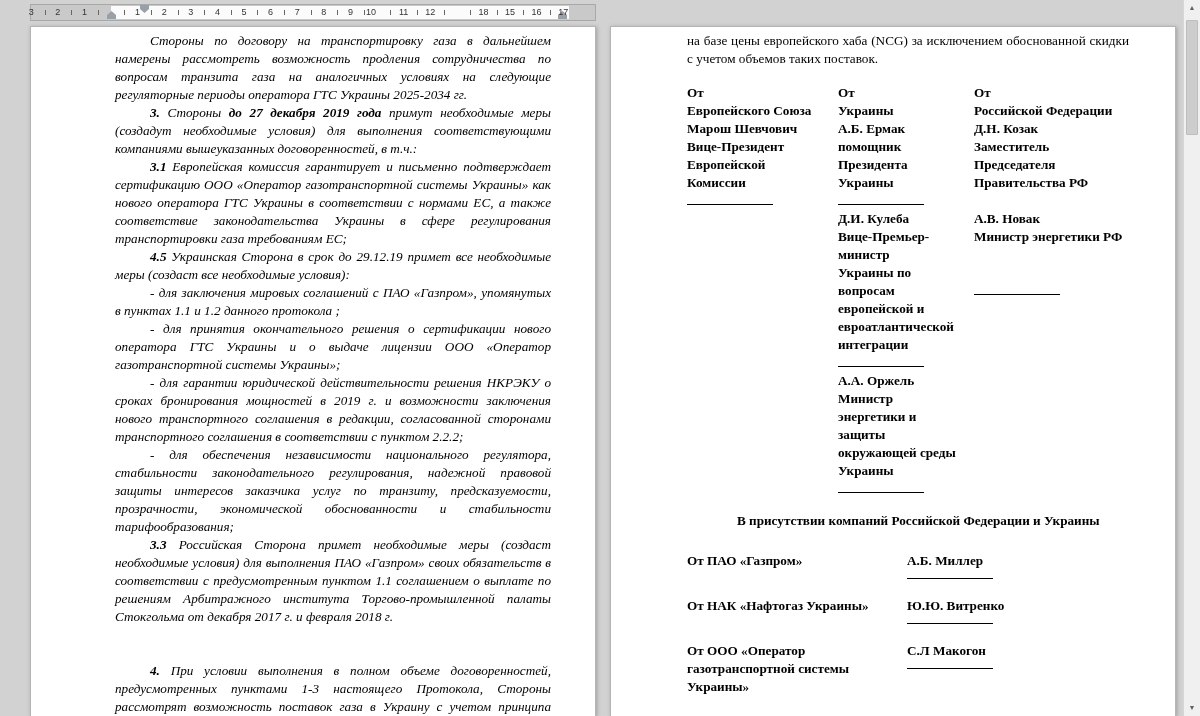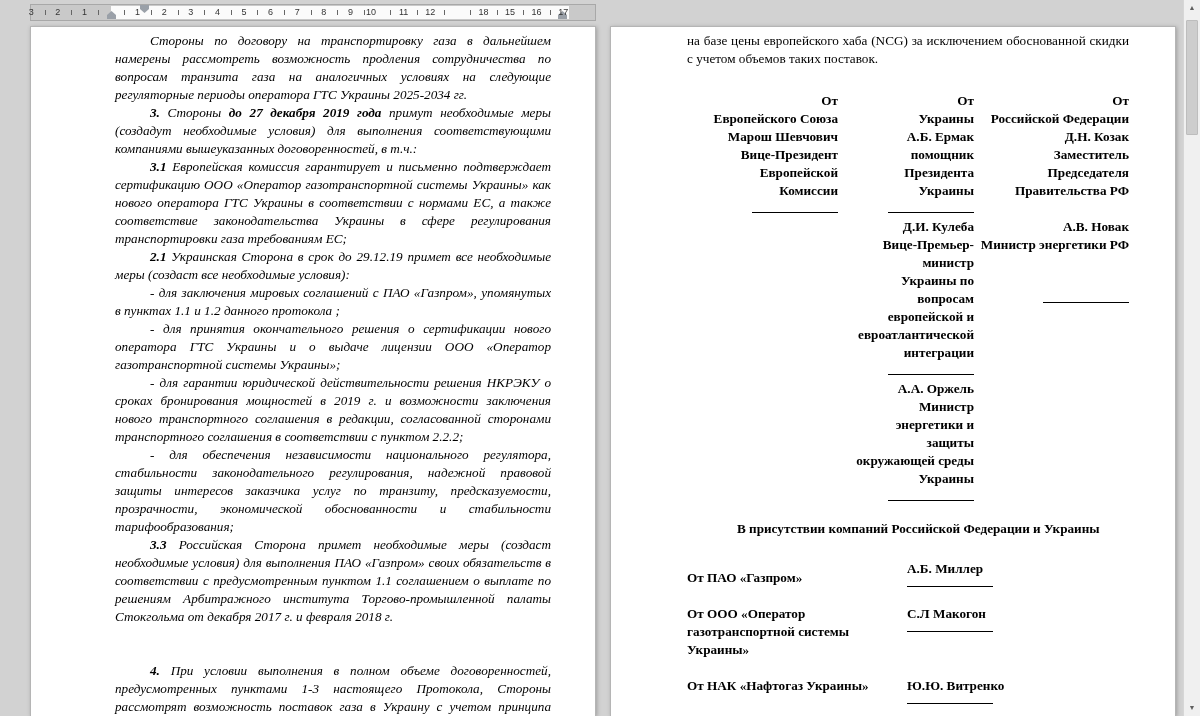--- a/index.html
+++ b/index.html
@@ -24,33 +24,33 @@
   .page-text { position:absolute; top:5px; font-size:13.2px; line-height:18px; }
   #page-left  .page-text { left:84px; right:44px; }
   #page-right .page-text { left:76px; right:46px; }
 
   .para { text-align:justify; }
   .para.indent { text-indent:35px; }
   .b { font-weight:bold; }
   .spacer { height:36px; }
 
   
-  .sig-wrap { display:flex; margin-top:24px; font-weight:bold;text-align:right; }
+  .sig-wrap { display:flex; margin-top:16px; font-weight:bold; }
   .sig-col-0 { width:151px; flex:0 0 151px; }
   .sig-col-1 { width:136px; flex:0 0 136px; }
   .sig-col-2 { flex:1; }
   .sig-line { height:18px; white-space:nowrap; }
   .sig-gap  { height:18px; }
   .sig-underline-row { height:18px; }
   .sig-underline { display:inline-block; width:86px; height:13px; border-bottom:1px solid #000; }
 
   .presence { font-weight:bold; margin-top:14px; padding-left:50px; }
 
   .company-row { display:flex; font-weight:bold; align-items:flex-start; }
-  .company-row.first { margin-top:22px;align-items:flex-end; }
+  .company-row.first { margin-top:22px; }
   .company-row.next  { margin-top:18px; }
   .company-label { width:220px; flex:0 0 220px; }
   .company-label div { white-space:nowrap; height:18px; }
   .company-name { flex:1; }
   .company-underline { display:block; width:86px; height:0; border-bottom:1px solid #000; margin-top:8px; }
 
   
   .scrollbar { position:absolute; right:0; top:0; width:17px; height:716px;
                background:#f0f0f0; border-left:1px solid #d6d6d6; font-family:"Liberation Sans", sans-serif; }
   .scroll-arrow { position:absolute; left:0; width:16px; height:16px; color:#606060;
@@ -110,21 +110,21 @@
       <span class="ruler-tick" style="left: 465.7px;"></span>
       <span class="ruler-tick" style="left: 492.3px;"></span>
       <span class="ruler-tick" style="left: 518.9px;"></span>
     </div>
 
   <div class="page" id="page-left">
     <div class="page-text" id="left-text">
         <p class="para indent"><span>Стороны по договору на транспортировку газа в дальнейшем намерены рассмотреть возможность продления сотрудничества по вопросам транзита газа на аналогичных условиях на следующие регуляторные периоды оператора ГТС Украины 2025-2034 гг.</span></p>
         <p class="para indent"><span class="b">3.</span><span> Стороны </span><span class="b">до 27 декабря 2019 года</span><span>  примут необходимые меры (создадут необходимые условия) для выполнения соответствующими компаниями вышеуказанных договоренностей, в т.ч.:</span></p>
         <p class="para indent"><span class="b">3.1</span><span> Европейская комиссия гарантирует и письменно подтверждает сертификацию ООО «Оператор газотранспортной системы Украины» как нового оператора ГТС Украины в соответствии с нормами ЕС, а также соответствие законодательства Украины в сфере регулирования транспортировки газа требованиям ЕС;</span></p>
-        <p class="para indent"><span class="b">2.1</span><span> Украинская Сторона в срок до 29.12.19 примет все необходимые меры (создаст все необходимые условия):</span></p>
+        <p class="para indent"><span class="b">4.5</span><span> Украинская Сторона в срок до 29.12.19 примет все необходимые меры (создаст все необходимые условия):</span></p>
         <p class="para indent"><span>- для заключения мировых соглашений с ПАО «Газпром», упомянутых в пунктах 1.1 и 1.2 данного протокола ;</span></p>
         <p class="para indent"><span>- для принятия окончательного решения  о сертификации нового оператора ГТС Украины и о выдаче лицензии ООО «Оператор газотранспортной системы Украины»;</span></p>
         <p class="para indent"><span>- для гарантии юридической действительности решения НКРЭКУ о сроках бронирования мощностей в 2019 г. и возможности заключения нового транспортного соглашения в редакции, согласованной сторонами транспортного соглашения в соответствии с пунктом 2.2.2;</span></p>
         <p class="para indent"><span>- для обеспечения независимости национального регулятора, стабильности законодательного регулирования, надежной правовой защиты интересов заказчика услуг по транзиту, предсказуемости, прозрачности, экономической обоснованности и стабильности тарифообразования;</span></p>
         <p class="para indent"><span class="b">3.3</span><span> Российская Сторона примет необходимые меры (создаст необходимые условия) для выполнения ПАО «Газпром» своих обязательств в соответствии с предусмотренным пунктом 1.1 соглашением о выплате по решениям Арбитражного института Торгово-промышленной палаты Стокгольма от декабря 2017 г. и февраля 2018 г.</span></p>
         <div class="spacer"></div>
         <p class="para indent"><span class="b">4.</span><span> При условии выполнения в полном объеме договоренностей, предусмотренных пунктами 1-3 настоящего Протокола, Стороны рассмотрят возможность поставок газа в Украину с учетом принципа формирования цены</span></p>
       </div>
   </div>
 
@@ -187,35 +187,35 @@
             <div class="company-label">
               <div>От ПАО «Газпром»</div>
             </div>
             <div class="company-name">
               <div>А.Б. Миллер</div>
               <span class="company-underline"></span>
             </div>
           </div>
           <div class="company-row next">
             <div class="company-label">
+              <div>От НАК «Нафтогаз Украины»</div>
+            </div>
+            <div class="company-name">
+              <div>Ю.Ю. Витренко</div>
+              <span class="company-underline"></span>
+            </div>
+          </div>
+          <div class="company-row next">
+            <div class="company-label">
               <div>От ООО «Оператор</div>
               <div>газотранспортной системы</div>
               <div>Украины»</div>
             </div>
             <div class="company-name">
               <div>С.Л Макогон</div>
-              <span class="company-underline"></span>
-            </div>
-          </div>
-          <div class="company-row next">
-            <div class="company-label">
-              <div>От НАК «Нафтогаз Украины»</div>
-            </div>
-            <div class="company-name">
-              <div>Ю.Ю. Витренко</div>
               <span class="company-underline"></span>
             </div>
           </div>
         </div>
     </div>
   </div>
 
   <div class="scrollbar">
     <div class="scroll-arrow up">▲</div>
     <div class="scroll-thumb"></div>

